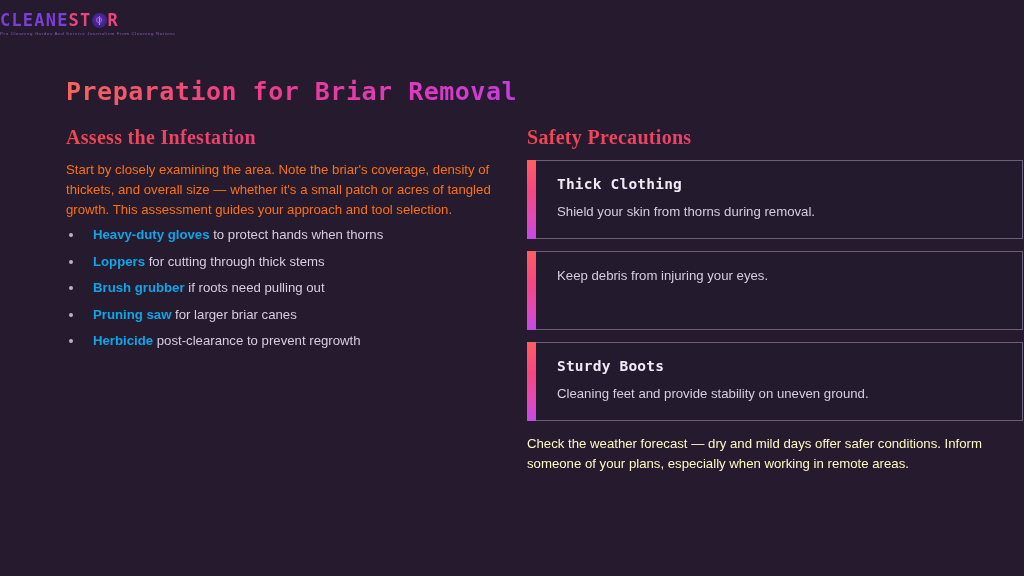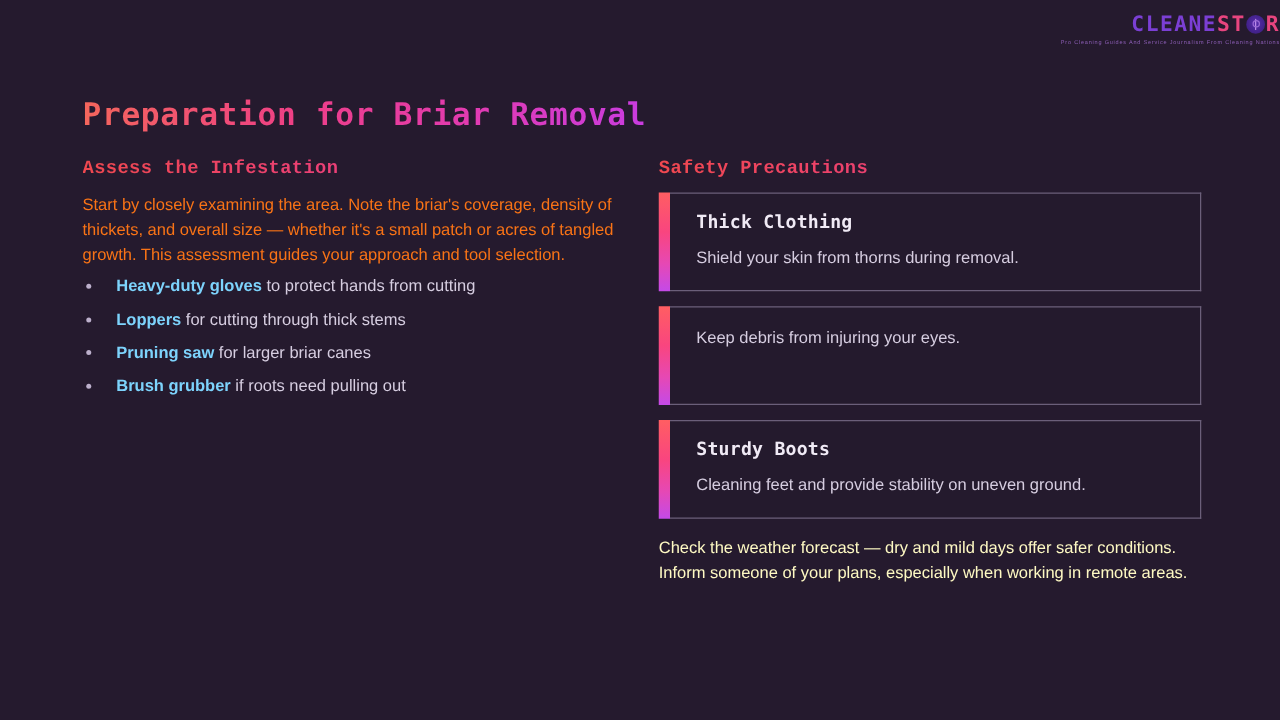--- a/index.html
+++ b/index.html
@@ -14,21 +14,21 @@
     overflow: hidden;
     position: relative;
   }
 
   
   .logo-wrap {
     position: absolute;
     top: 12px;
     left: 0;
     width: 100%;
-    text-align: right;
+    text-align: left;
     line-height: 1;
   }
   .logo-mark {
     font-family: "DejaVu Sans Mono", monospace;
     font-size: 17px;
     font-weight: bold;
     letter-spacing: 1.2px;
     display: inline-block;
     white-space: nowrap;
   }
@@ -97,26 +97,26 @@
   .col-left {
     position: absolute;
     top: 126px;
     left: 66px;
     width: 425px;
   }
   .col-right {
     position: absolute;
     top: 126px;
     left: 527px;
-    width: 434px;
+    width: 496px;
   }
 
   .sec-heading {
-    font-family: Liberation Mono, monospace;
-    font-size: 15px;
+    font-family: Liberation Serif, serif;
+    font-size: 20px;
     font-weight: bold;
     letter-spacing: 0.3px;
     margin: 0 0 11px 0;
     background: linear-gradient(90deg, #f0484f 0%, #ea3f79 50%, #e8459f 100%);
     -webkit-background-clip: text;
     background-clip: text;
     color: transparent;
     -webkit-text-fill-color: transparent;
     white-space: nowrap;
   }
@@ -150,21 +150,21 @@
     content: "";
     position: absolute;
     left: 3px;
     top: 7px;
     width: 4px;
     height: 4px;
     border-radius: 50%;
     background: #bdb0cc;
   }
   .tool-list b {
-    color: #7dd3fc;
+    color: #0ea5e9;
     font-weight: bold;
   }
 
   
   .card {
     display: flex;
     align-items: stretch;
     margin-bottom: 12px;
     min-height: 79px;
   }
@@ -217,30 +217,33 @@
 
 <div class="col-left">
 
   <h2 class="sec-heading">Assess the Infestation</h2>
 
   <p class="body-text">Start by closely examining the area. Note the briar's coverage, density of thickets, and overall size — whether it's a small patch or acres of tangled growth. This assessment guides your approach and tool selection.</p>
 
 
   <ul class="tool-list">
     <li>
-      <b>Heavy-duty gloves</b><span> to protect hands from cutting</span>
+      <b>Heavy-duty gloves</b><span> to protect hands when thorns</span>
     </li>
     <li>
       <b>Loppers</b><span> for cutting through thick stems</span>
     </li>
     <li>
+      <b>Brush grubber</b><span> if roots need pulling out</span>
+    </li>
+    <li>
       <b>Pruning saw</b><span> for larger briar canes</span>
     </li>
     <li>
-      <b>Brush grubber</b><span> if roots need pulling out</span>
+      <b>Herbicide</b><span> post-clearance to prevent regrowth</span>
     </li>
   </ul>
 </div>
 
 <div class="col-right">
 
   <h2 class="sec-heading">Safety Precautions</h2>
 
   <div class="card">
     <div class="card-bar"></div>

